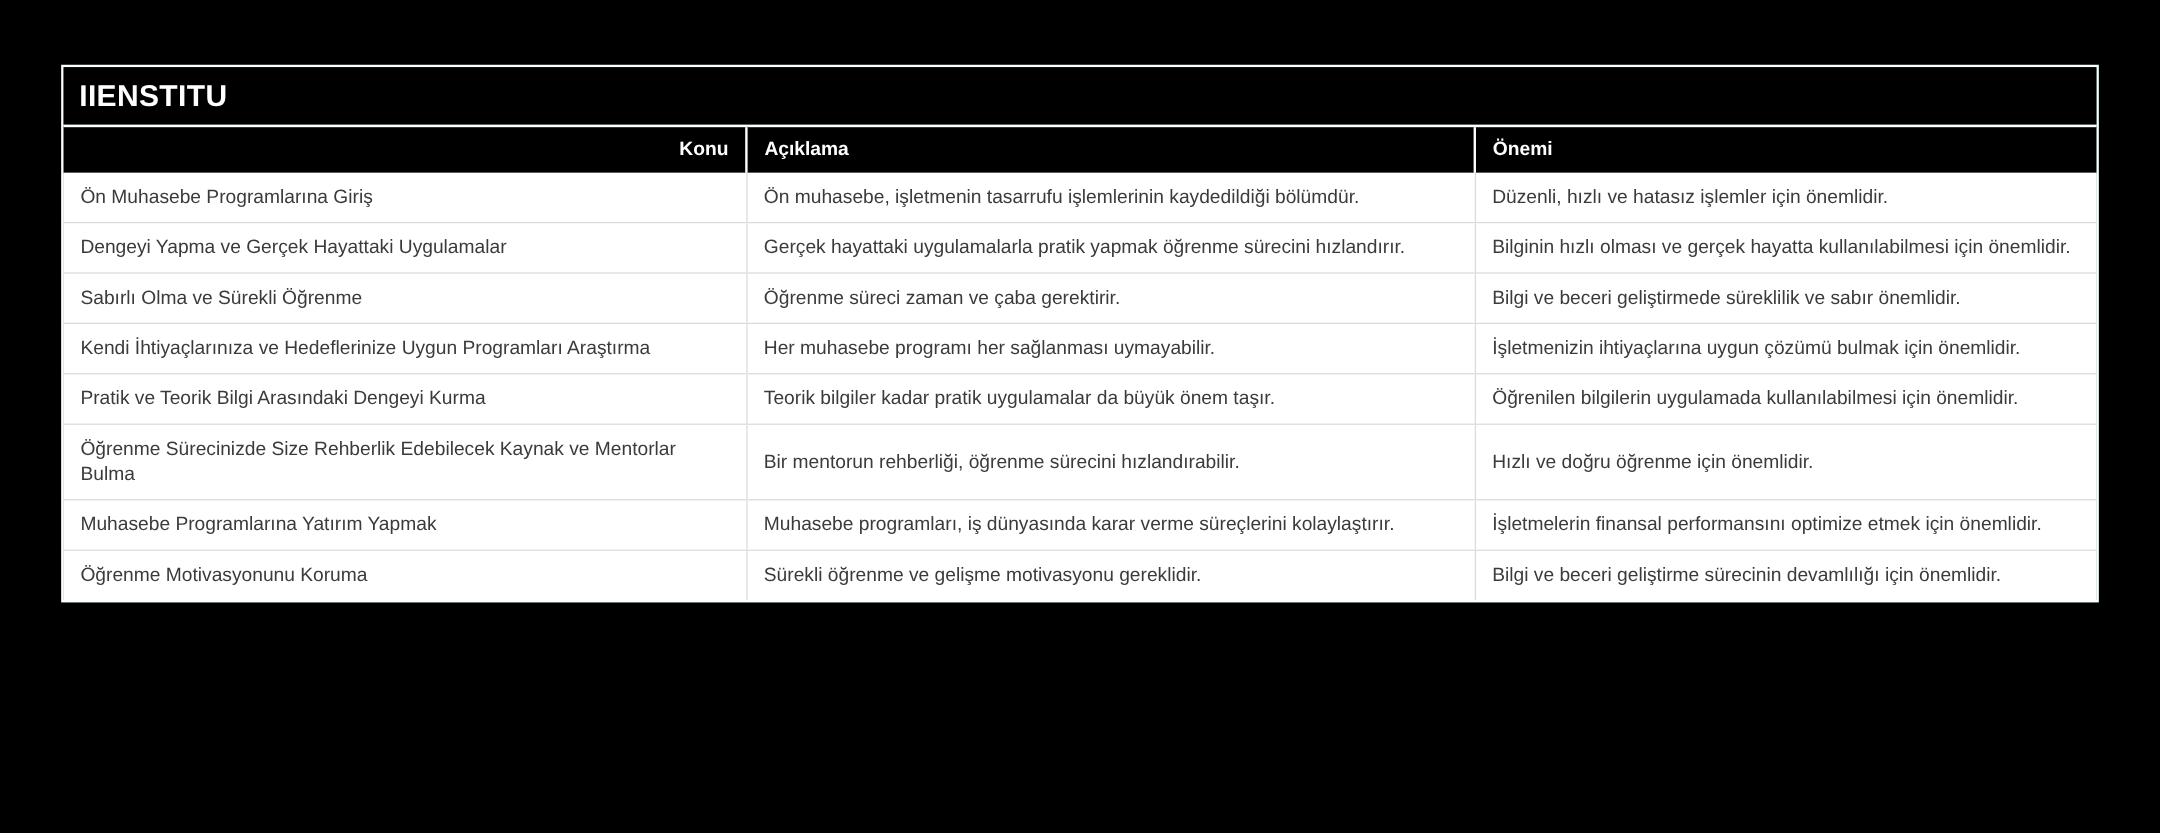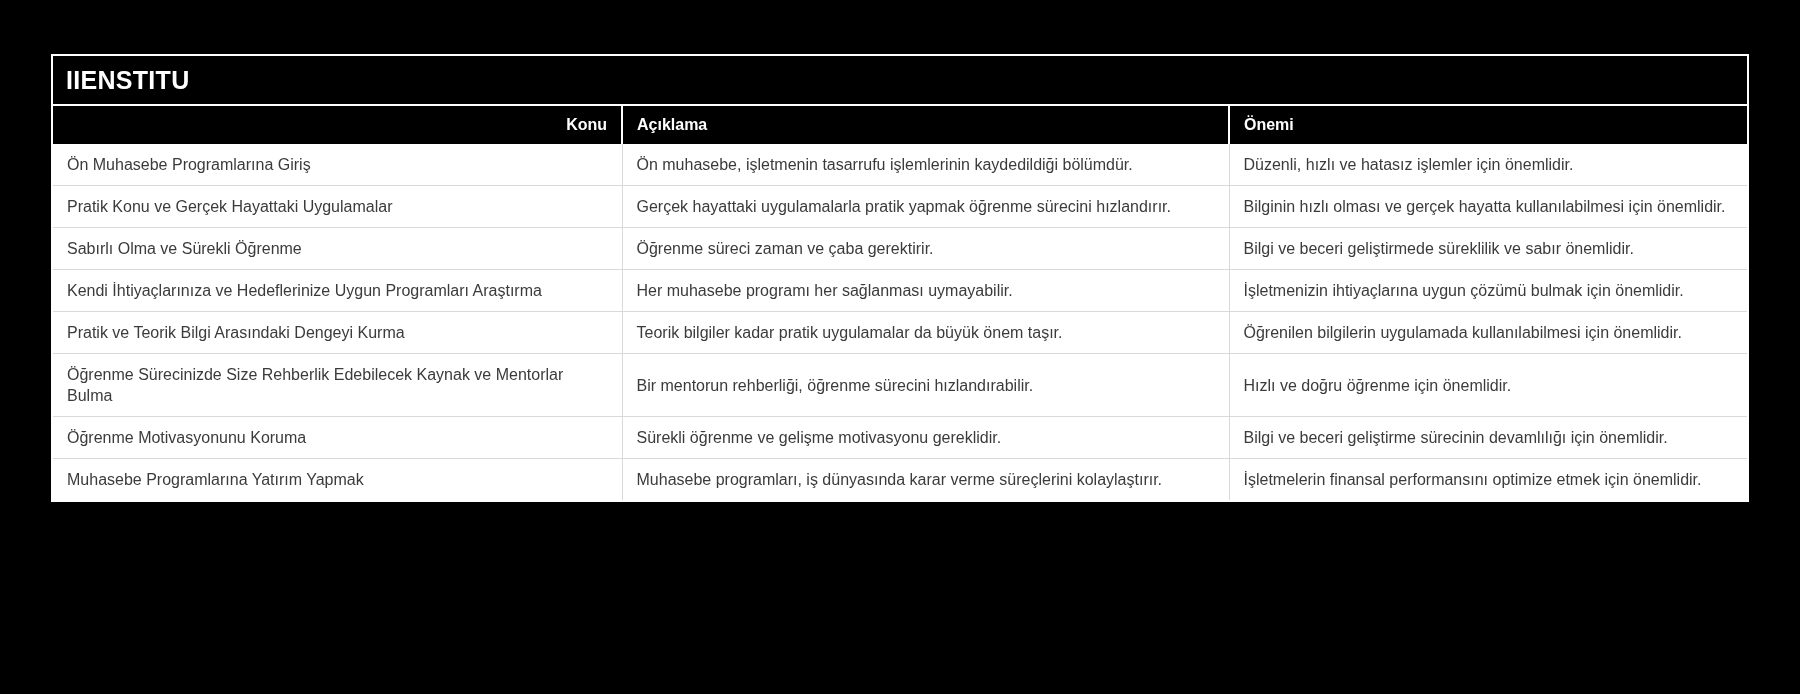--- a/index.html
+++ b/index.html
@@ -92,21 +92,21 @@
           <th>Önemi</th>
         </tr>
       </thead>
       <tbody>
         <tr>
           <td>Ön Muhasebe Programlarına Giriş</td>
           <td>Ön muhasebe, işletmenin tasarrufu işlemlerinin kaydedildiği bölümdür.</td>
           <td>Düzenli, hızlı ve hatasız işlemler için önemlidir.</td>
         </tr>
         <tr>
-          <td>Pratik Konu ve Gerçek Hayattaki Uygulamalar</td>
+          <td>Dengeyi Yapma ve Gerçek Hayattaki Uygulamalar</td>
           <td>Gerçek hayattaki uygulamalarla pratik yapmak öğrenme sürecini hızlandırır.</td>
           <td>Bilginin hızlı olması ve gerçek hayatta kullanılabilmesi için önemlidir.</td>
         </tr>
         <tr>
           <td>Sabırlı Olma ve Sürekli Öğrenme</td>
           <td>Öğrenme süreci zaman ve çaba gerektirir.</td>
           <td>Bilgi ve beceri geliştirmede süreklilik ve sabır önemlidir.</td>
         </tr>
         <tr>
           <td>Kendi İhtiyaçlarınıza ve Hedeflerinize Uygun Programları Araştırma</td>
@@ -117,25 +117,25 @@
           <td>Pratik ve Teorik Bilgi Arasındaki Dengeyi Kurma</td>
           <td>Teorik bilgiler kadar pratik uygulamalar da büyük önem taşır.</td>
           <td>Öğrenilen bilgilerin uygulamada kullanılabilmesi için önemlidir.</td>
         </tr>
         <tr>
           <td>Öğrenme Sürecinizde Size Rehberlik Edebilecek Kaynak ve Mentorlar Bulma</td>
           <td>Bir mentorun rehberliği, öğrenme sürecini hızlandırabilir.</td>
           <td>Hızlı ve doğru öğrenme için önemlidir.</td>
         </tr>
         <tr>
+          <td>Muhasebe Programlarına Yatırım Yapmak</td>
+          <td>Muhasebe programları, iş dünyasında karar verme süreçlerini kolaylaştırır.</td>
+          <td>İşletmelerin finansal performansını optimize etmek için önemlidir.</td>
+        </tr>
+        <tr>
           <td>Öğrenme Motivasyonunu Koruma</td>
           <td>Sürekli öğrenme ve gelişme motivasyonu gereklidir.</td>
           <td>Bilgi ve beceri geliştirme sürecinin devamlılığı için önemlidir.</td>
-        </tr>
-        <tr>
-          <td>Muhasebe Programlarına Yatırım Yapmak</td>
-          <td>Muhasebe programları, iş dünyasında karar verme süreçlerini kolaylaştırır.</td>
-          <td>İşletmelerin finansal performansını optimize etmek için önemlidir.</td>
         </tr>
       </tbody>
     </table>
   </div>
 </div>
 
 </body></html>

